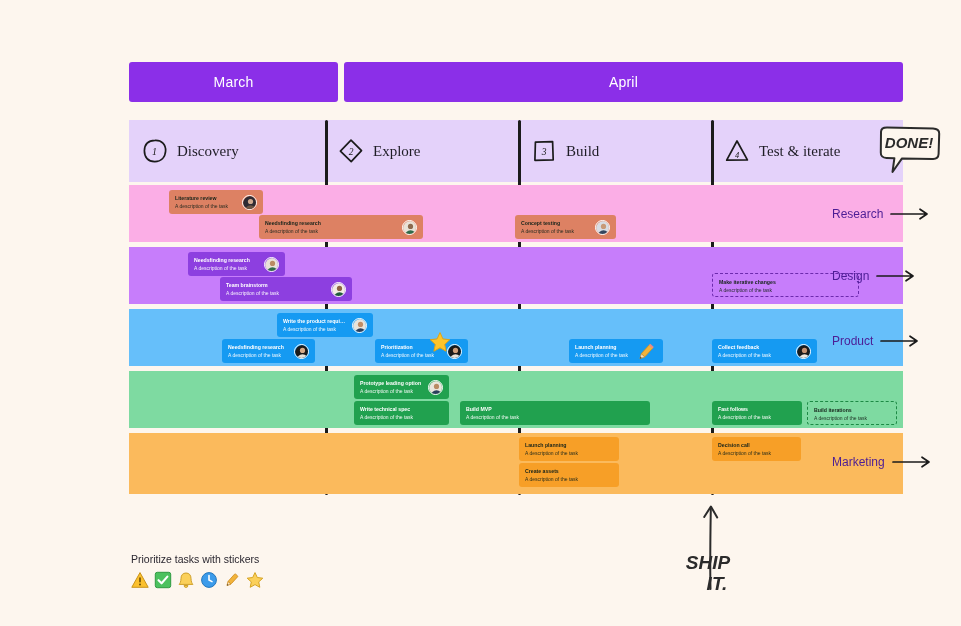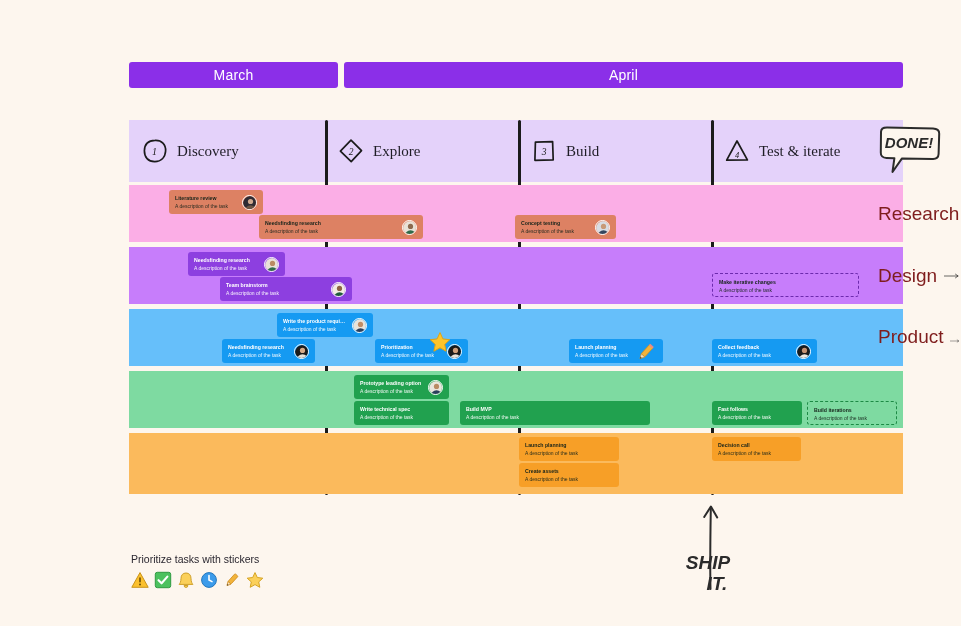--- a/index.html
+++ b/index.html
@@ -5,21 +5,21 @@
   * { box-sizing: border-box; margin: 0; padding: 0; }
   html, body {
     width: 961px; height: 626px;
     background: #fdf6ee;
     font-family: "Liberation Sans", sans-serif;
     overflow: hidden;
   }
   #board { position: relative; width: 961px; height: 626px; }
 
   
-  .months { position: absolute; left: 129px; top: 62px; width: 774px; height: 26px; display: flex; gap: 6px; }
+  .months { position: absolute; left: 129px; top: 62px; width: 774px; height: 40px; display: flex; gap: 6px; }
   .month {
     background: #8b2fe8; color: #ffffff; border-radius: 3px;
     display: flex; align-items: center; justify-content: center;
     font-size: 14px; letter-spacing: .2px;
   }
   .month.march { width: 209px; }
   .month.april { flex: 1; }
 
   
   .weeks { position: absolute; left: 129px; top: 92px; width: 774px; height: 24px; display: flex; gap: 3px; }
@@ -49,21 +49,21 @@
   
   .lane { position: absolute; left: 129px; width: 774px; }
   .lane.research    { top: 185px; height: 57px;  background: #fbaee6; }
   .lane.design      { top: 247px; height: 57px;  background: #c77dfb; }
   .lane.product     { top: 309px; height: 57px;  background: #66bffa; }
   .lane.engineering { top: 371px; height: 57px;  background: #7edaa1; }
   .lane.marketing   { top: 433px; height: 61px;  background: #fbba5c; }
 
   
   .rowlabel { position: absolute; right: 0; display: flex; align-items: center; gap: 0; }
-  .rowlabel .txt { font-size: 19px; color: #7f1d1d; white-space: nowrap; margin-left: 46px; }
+  .rowlabel .txt { font-size: 12px; color: #4c1d95; white-space: nowrap; }
   .rowlabel .arrow { width: 44px; height: 14px; margin-left: 7px; }
 
   
   .card {
     position: absolute; border-radius: 3px; padding: 4px 6px;
     display: flex; align-items: flex-start; overflow: hidden;
   }
   .card .body { flex: 1; min-width: 0; }
   .card .t { font-size: 5.2px; font-weight: bold; line-height: 8px; display: block;
              white-space: nowrap; overflow: hidden; text-overflow: ellipsis; }
@@ -376,20 +376,26 @@
     <svg class="arrow" viewBox="0 0 44 14">
       <path d="M1 7 H36 M30 2.2 L37 7 L30 11.8" fill="none" stroke="#1b1b1b" stroke-width="1.7" stroke-linecap="round" stroke-linejoin="round"></path>
     </svg>
   </div>
   <div class="rowlabel" style="top:328px; width:129px; height:20px;align-items:flex-end;">
     <span class="txt">Product</span>
     <svg class="arrow" viewBox="0 0 44 14">
       <path d="M1 7 H36 M30 2.2 L37 7 L30 11.8" fill="none" stroke="#1b1b1b" stroke-width="1.7" stroke-linecap="round" stroke-linejoin="round"></path>
     </svg>
   </div>
+  <div class="rowlabel" style="top:452px; width:129px; height:20px;">
+    <span class="txt">Marketing</span>
+    <svg class="arrow" viewBox="0 0 44 14">
+      <path d="M1 7 H36 M30 2.2 L37 7 L30 11.8" fill="none" stroke="#1b1b1b" stroke-width="1.7" stroke-linecap="round" stroke-linejoin="round"></path>
+    </svg>
+  </div>
 
   <div class="legend">
     <div class="ltitle">Prioritize tasks with stickers</div>
     <div class="icons">
       <span>
         <svg viewBox="0 0 18 18" width="18" height="18">
           <path d="M9 1.6 L17.2 16.3 L0.8 16.3 Z" fill="#fbc02d" stroke="#c9931a" stroke-width="1" stroke-linejoin="round"></path>
           <rect x="8.2" y="6.2" width="1.6" height="5.2" rx=".7" fill="#6b4c05"></rect>
           <circle cx="9" cy="13.4" r="1" fill="#6b4c05"></circle>
         </svg>

